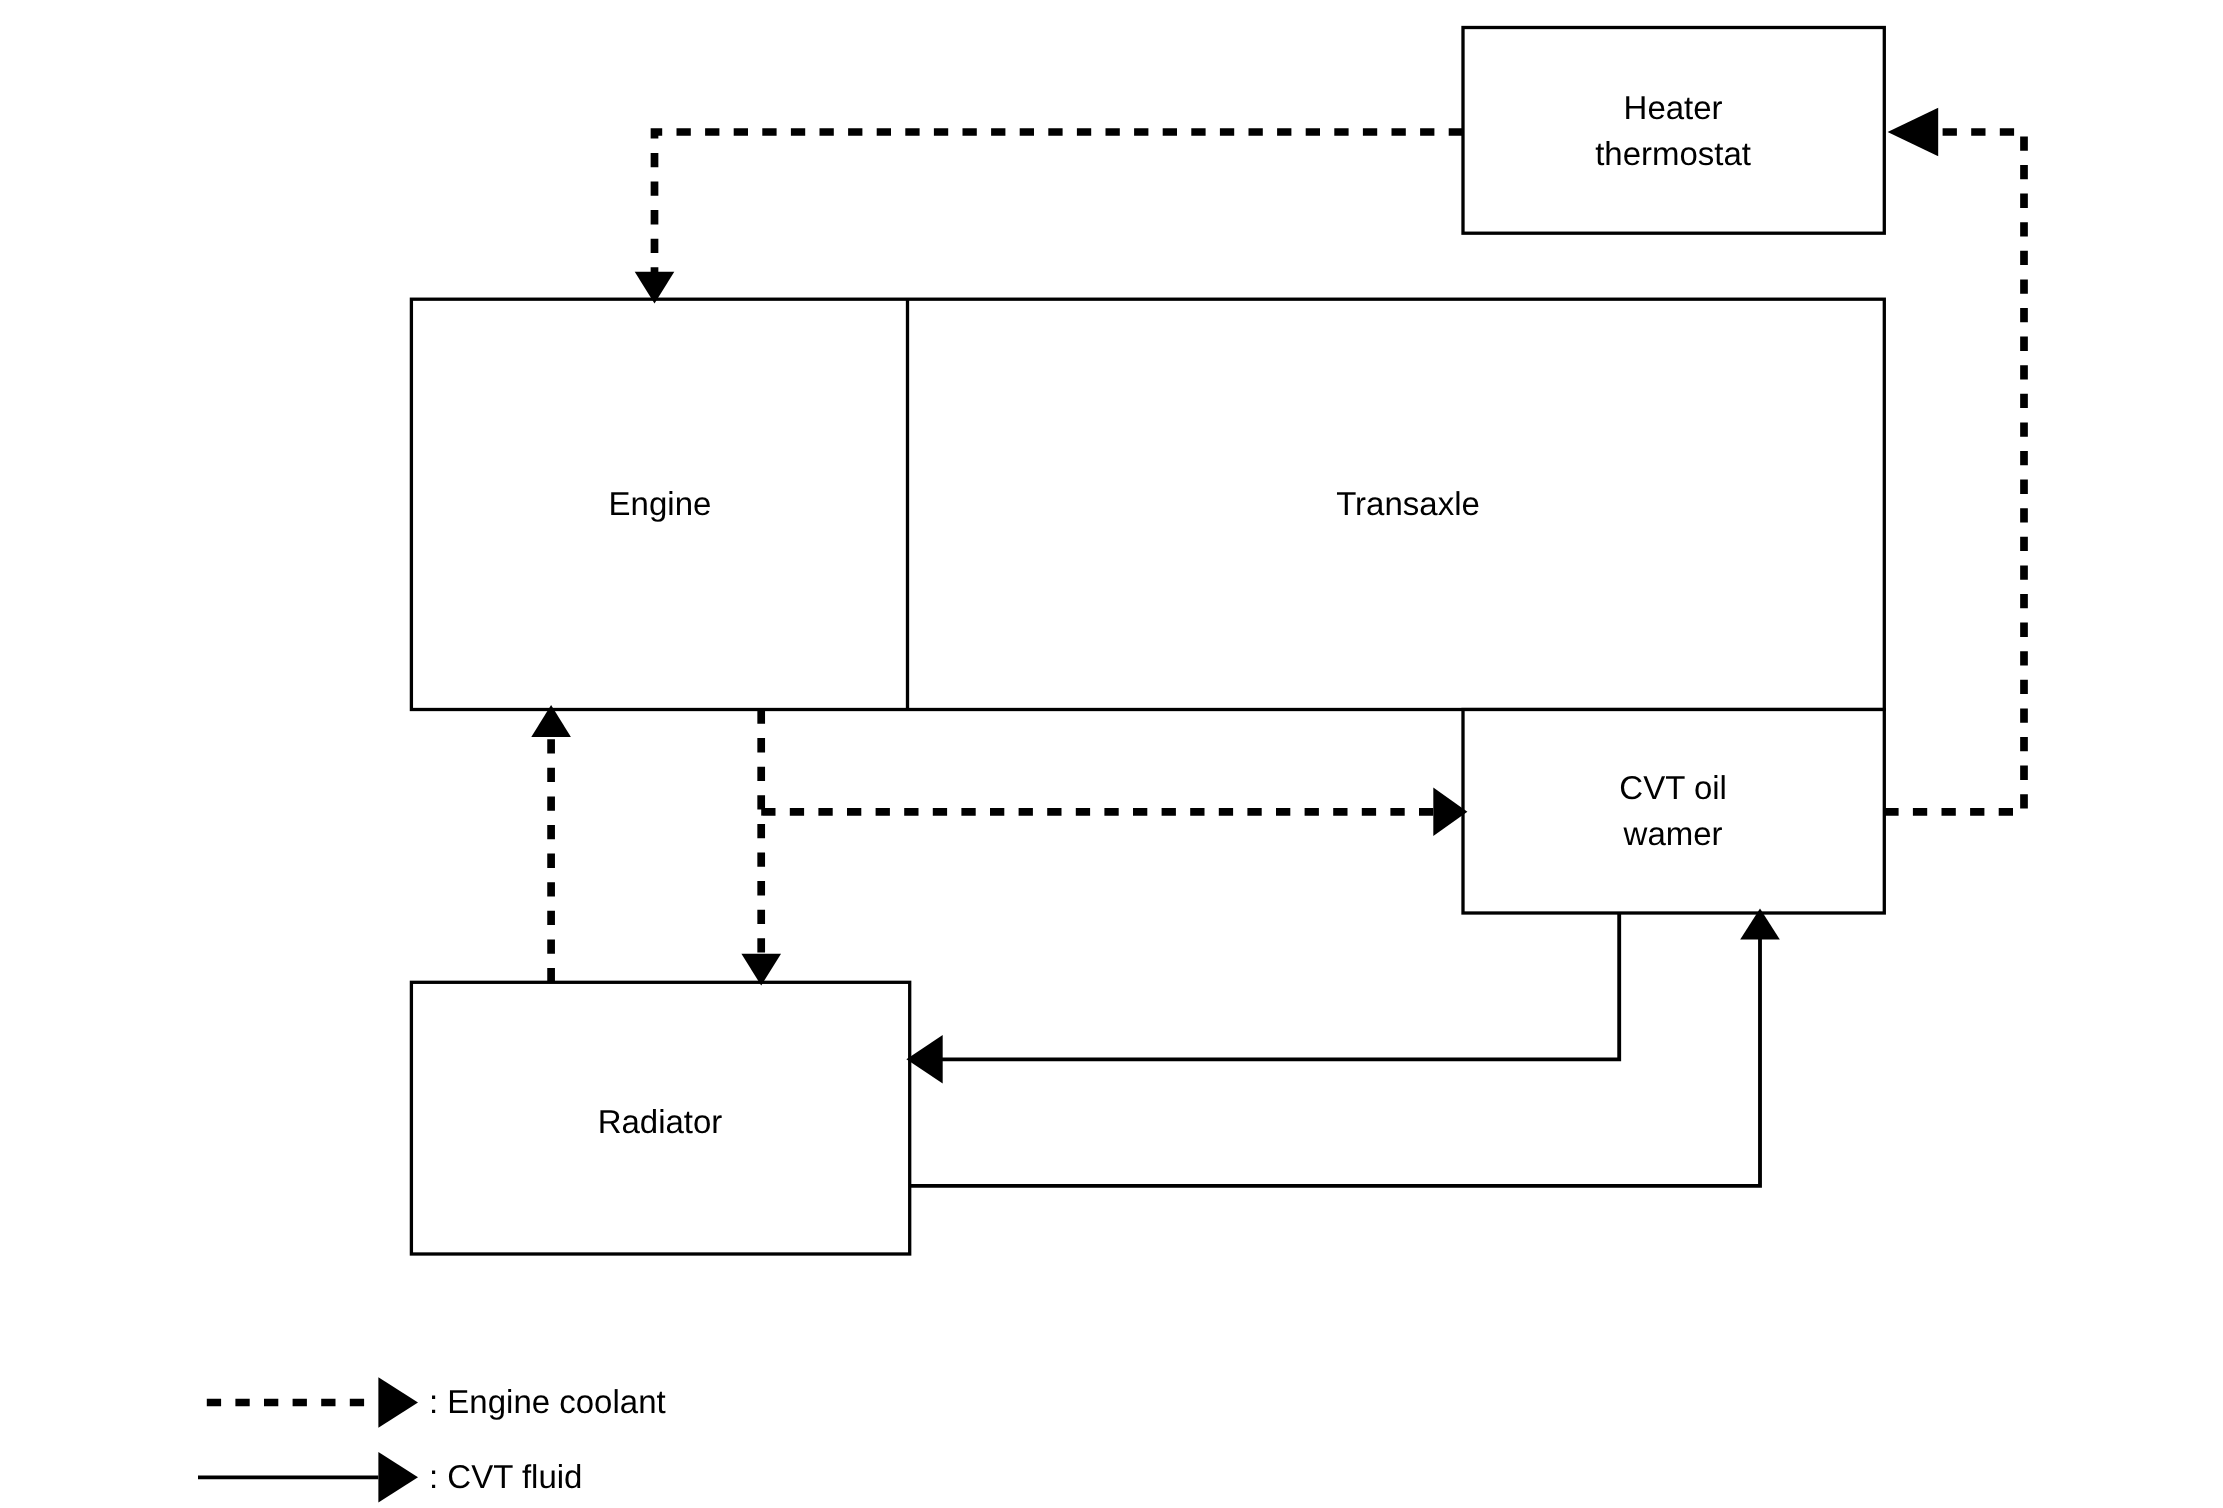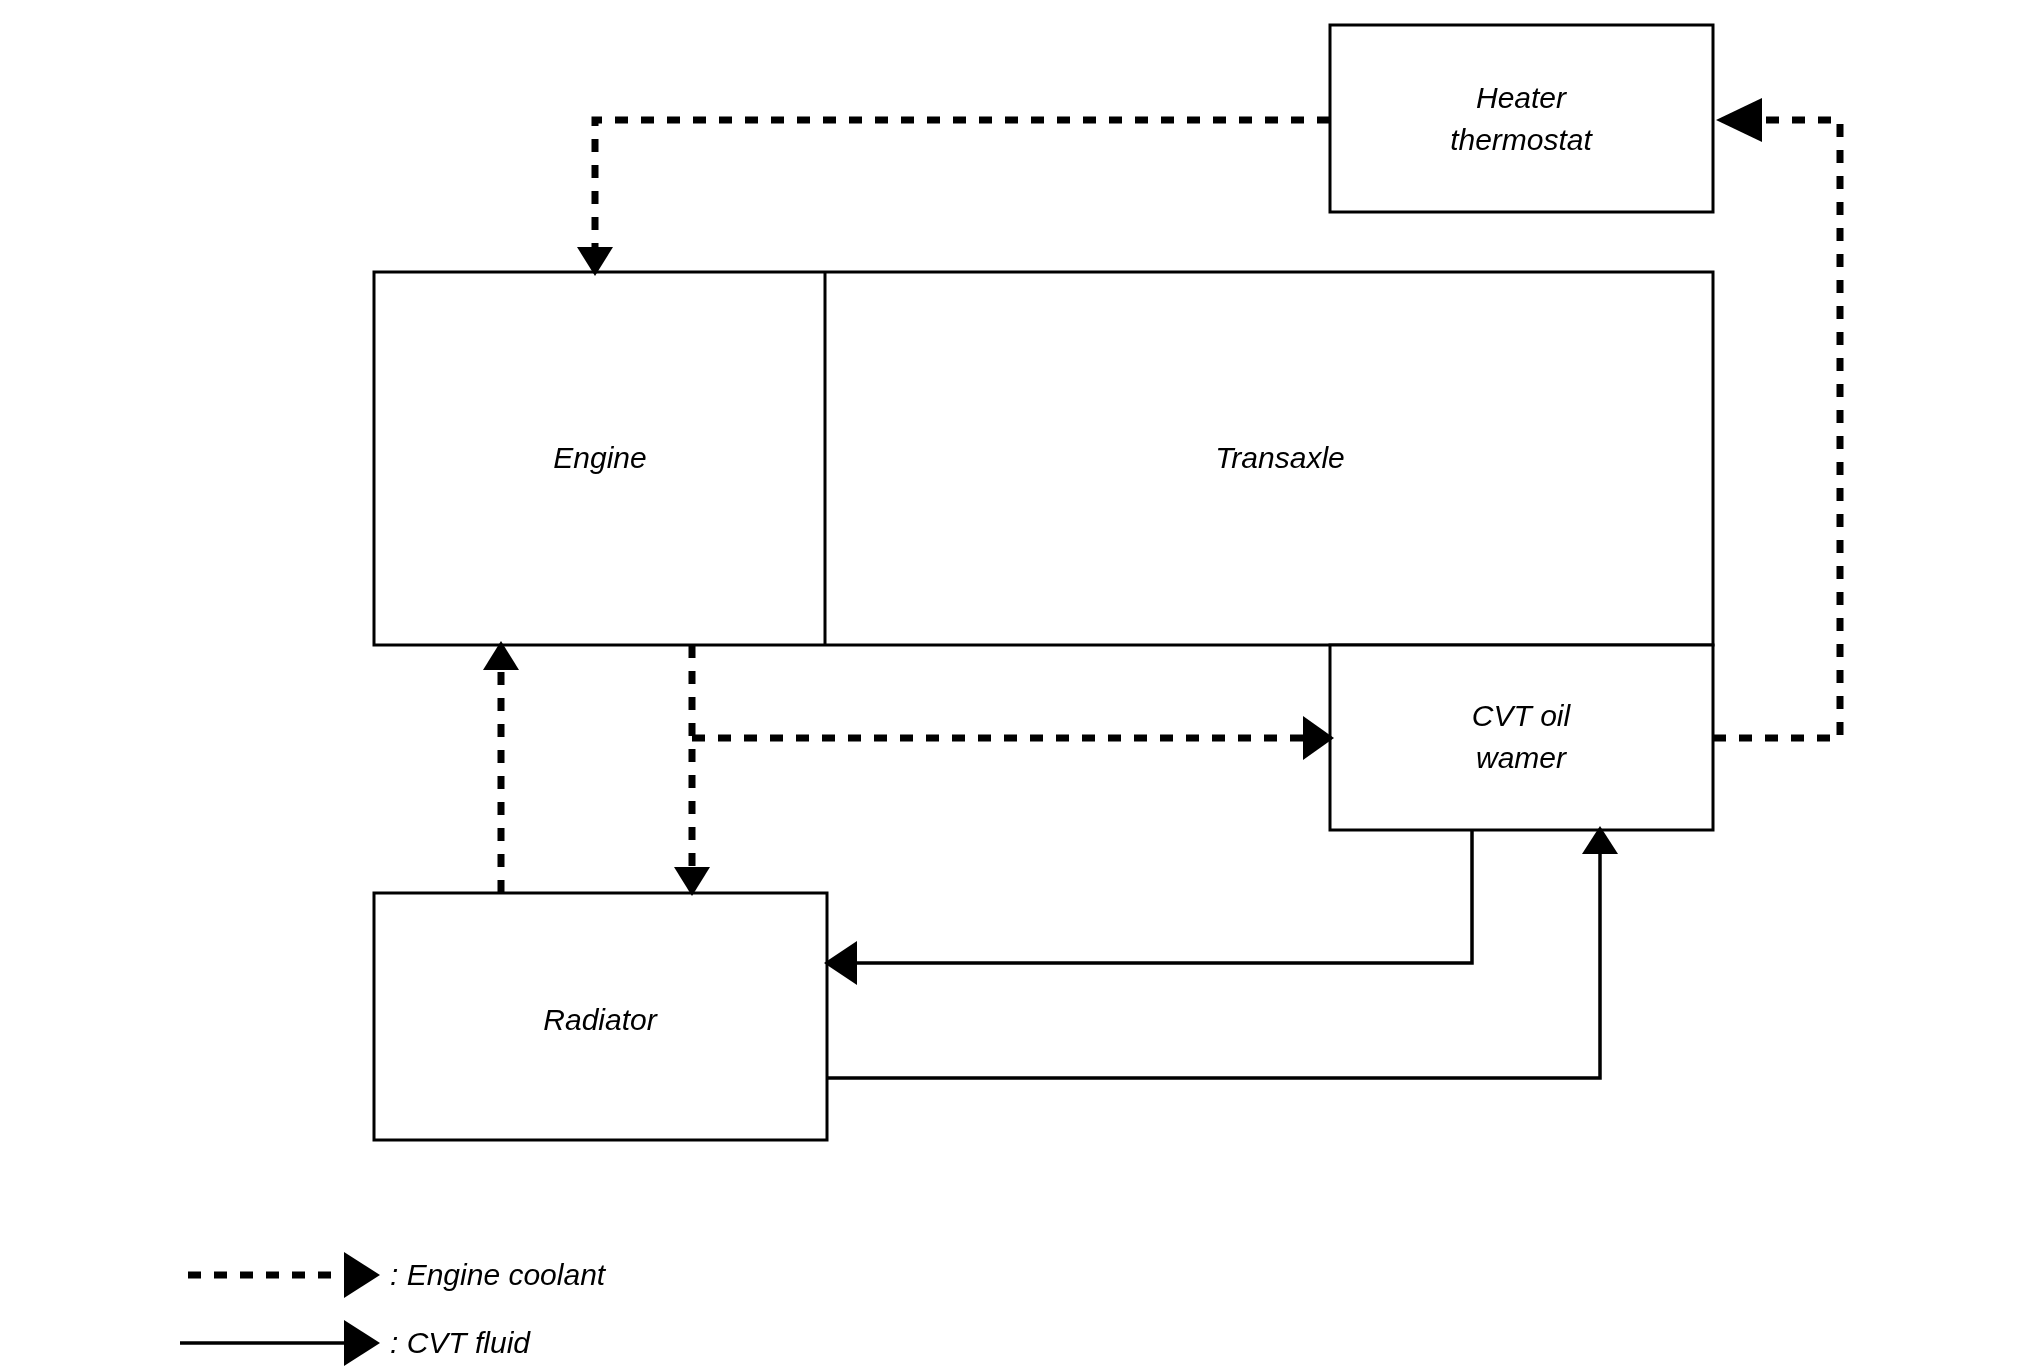--- a/index.html
+++ b/index.html
@@ -11,21 +11,20 @@
     width: 2021px;
     height: 1371px;
     font-family: "Liberation Sans", sans-serif;
     overflow: hidden;
   }
   #diagram-root {
     position: relative;
     width: 2021px;
     height: 1143px;
     background: #ffffff;
-    font-style: italic;
   }
   svg#diagram-svg {
     position: absolute;
     top: 0;
     left: 0;
     width: 2021px;
     height: 1371px;
     display: block;
   }
   .node-box {

